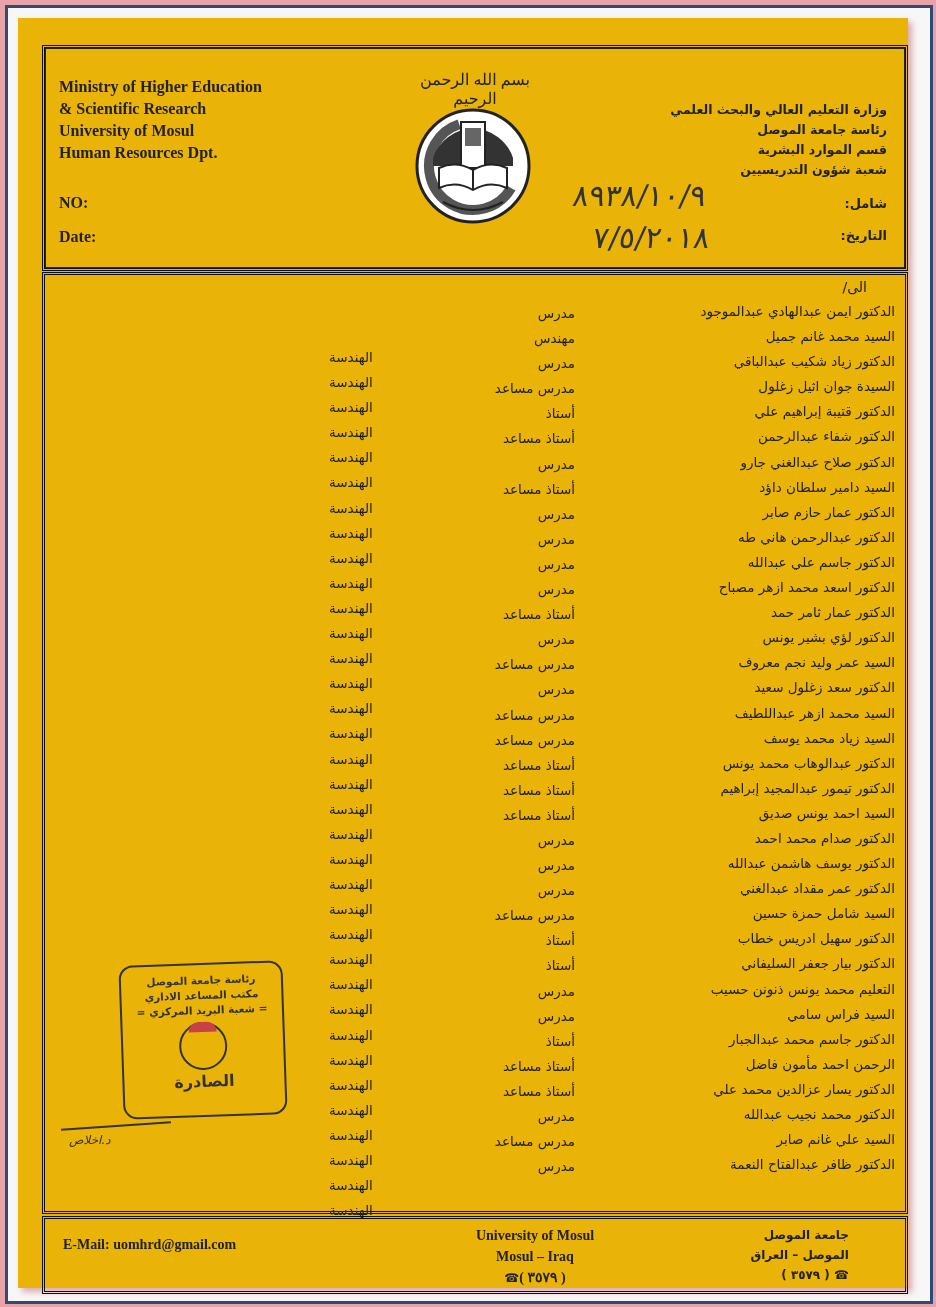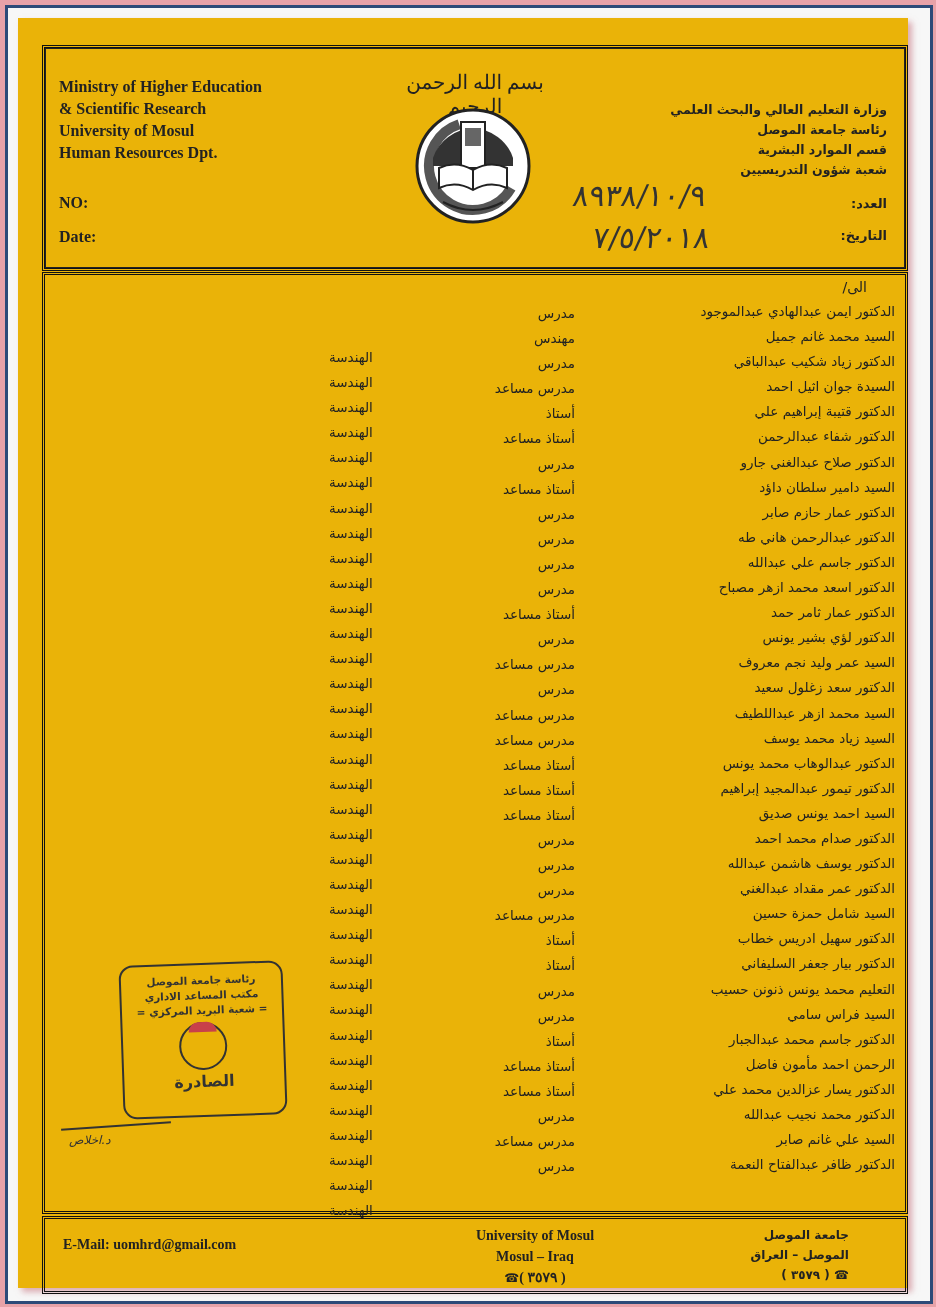--- a/index.html
+++ b/index.html
@@ -30,21 +30,21 @@
     position: absolute; left: 14px; top: 28px;
     font-family: "Liberation Serif", serif; font-weight: bold;
     font-size: 16px; line-height: 22px; color: #222;
   }
   .en-field {
     position: absolute; left: 14px;
     font-weight: bold; font-size: 16px; color: #222;
   }
   .basmala {
     position: absolute; left: 360px; top: 22px; width: 140px; text-align: center;
-    font-size: 20px; direction: rtl; color: #222;
+    font-size: 16px; direction: rtl; color: #222;
   }
   .logo {
     position: absolute; left: 368px; top: 58px; width: 120px; height: 120px;
   }
   .ar-head {
     position: absolute; right: 18px; top: 28px; text-align: right; direction: rtl;
     font-family: "DejaVu Sans", sans-serif; font-weight: bold; font-size: 12.5px;
     line-height: 20px; color: #222; margin-top: 24px;
   }
   .ar-field {
@@ -144,21 +144,21 @@
         <line x1="60" y1="64" x2="60" y2="84" stroke="#222" stroke-width="2"></line>
         <path d="M30 96 Q60 112 90 96" fill="none" stroke="#222" stroke-width="2"></path>
       </svg>
 
       <div class="ar-head">
         <div>وزارة التعليم العالي والبحث العلمي</div>
         <div>رئاسة جامعة الموصل</div>
         <div>قسم الموارد البشرية</div>
         <div>شعبة شؤون التدريسيين</div>
       </div>
-      <div class="ar-field" style="top:148px;">العدد:</div>
+      <div class="ar-field" style="top:148px;">شامل:</div>
       <div class="ar-field" style="top:180px;">التاريخ:</div>
       <div class="handwrite" style="left:528px; top:130px;">٨٩٣٨/١٠/٩</div>
       <div class="handwrite" style="left:548px; top:172px;">٧/٥/٢٠١٨</div>
     </div>
 
     <div class="body-box">
       <div class="addressee">الى/</div>
       <div class="rows" id="rows">
           <div class="row">
             <span class="name">الدكتور ايمن عبدالهادي عبدالموجود</span>
@@ -169,21 +169,21 @@
             <span class="name">السيد محمد غانم جميل</span>
             <span class="rank">مهندس</span>
             <span class="college">الهندسة</span>
           </div>
           <div class="row">
             <span class="name">الدكتور زياد شكيب عبدالباقي</span>
             <span class="rank">مدرس</span>
             <span class="college">الهندسة</span>
           </div>
           <div class="row">
-            <span class="name">السيدة جوان اثيل احمد</span>
+            <span class="name">السيدة جوان اثيل زغلول</span>
             <span class="rank">مدرس مساعد</span>
             <span class="college">الهندسة</span>
           </div>
           <div class="row">
             <span class="name">الدكتور قتيبة إبراهيم علي</span>
             <span class="rank">أستاذ</span>
             <span class="college">الهندسة</span>
           </div>
           <div class="row">
             <span class="name">الدكتور شفاء عبدالرحمن</span>

